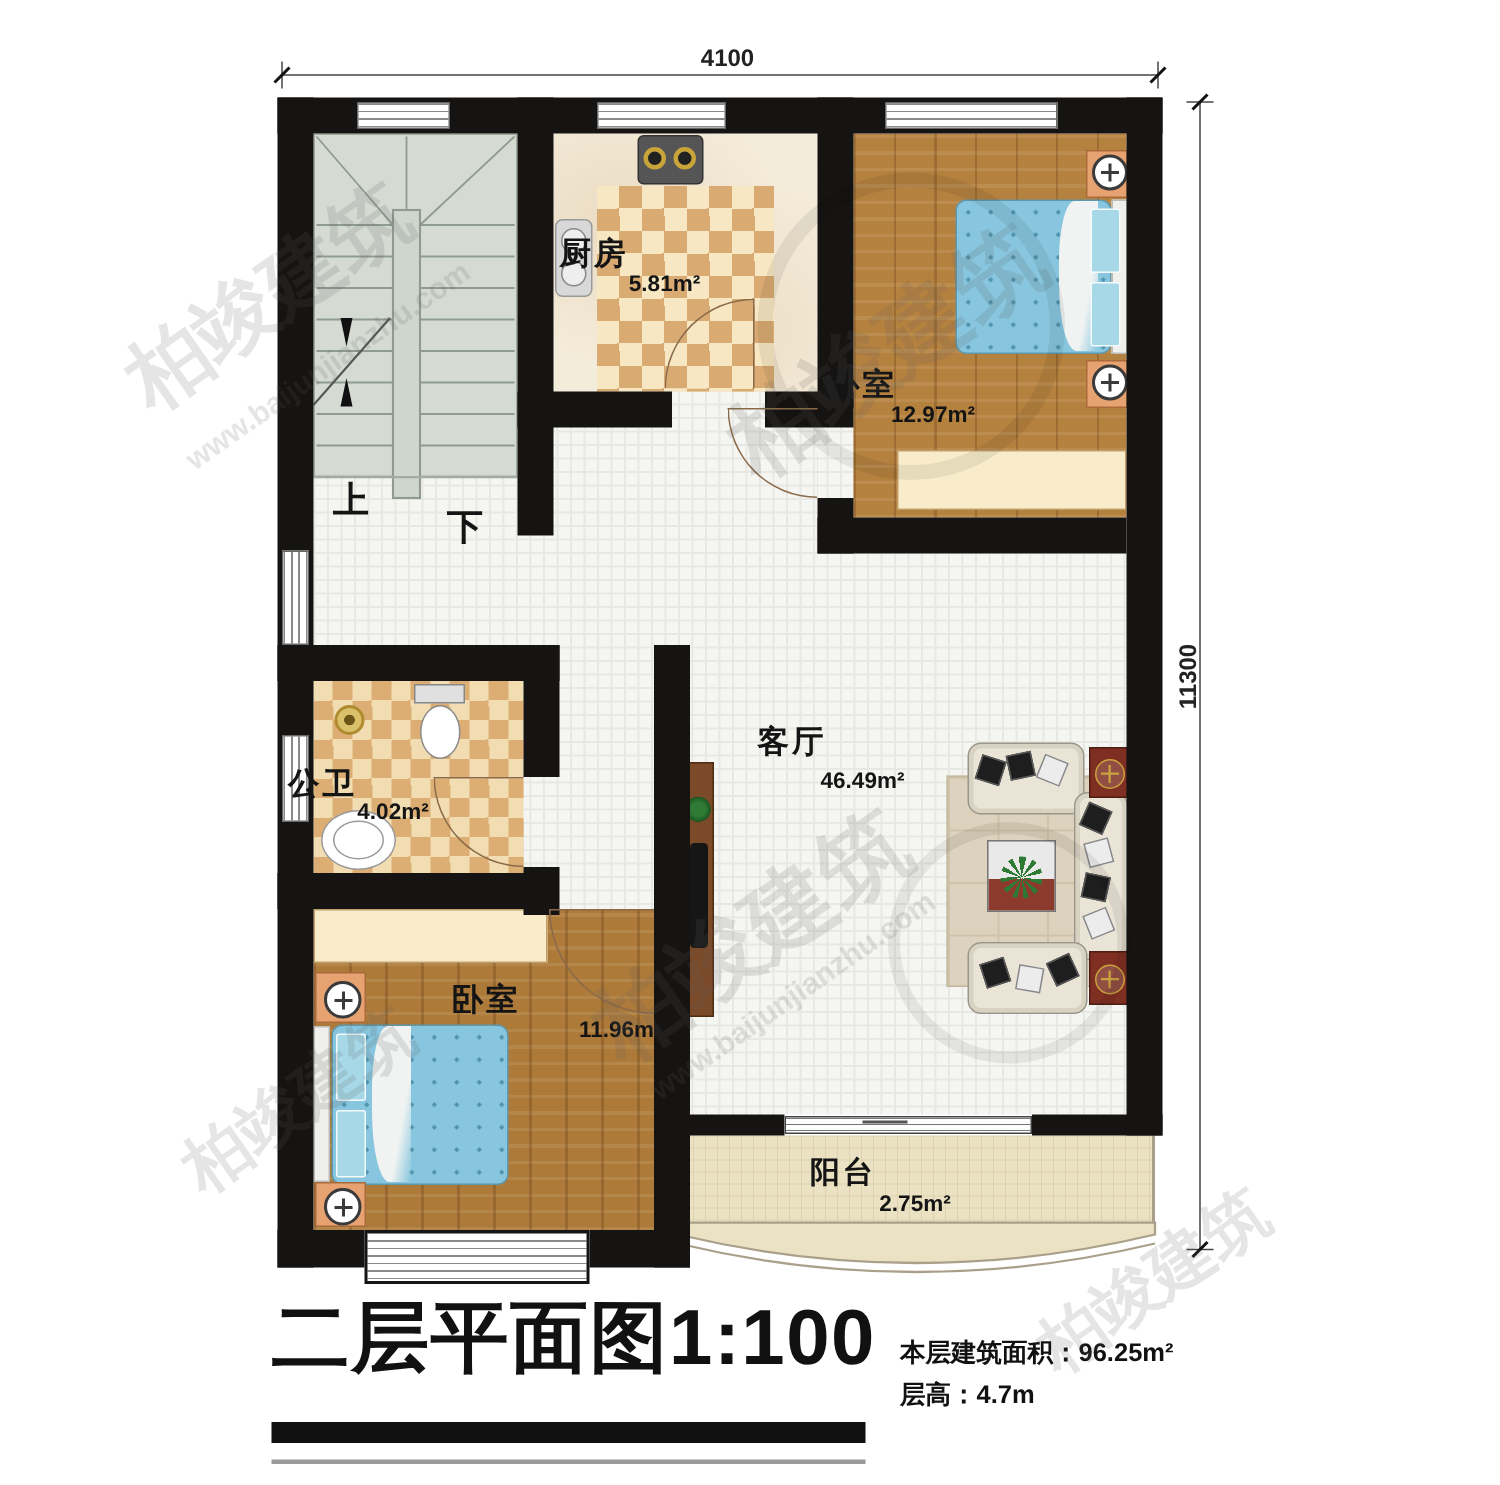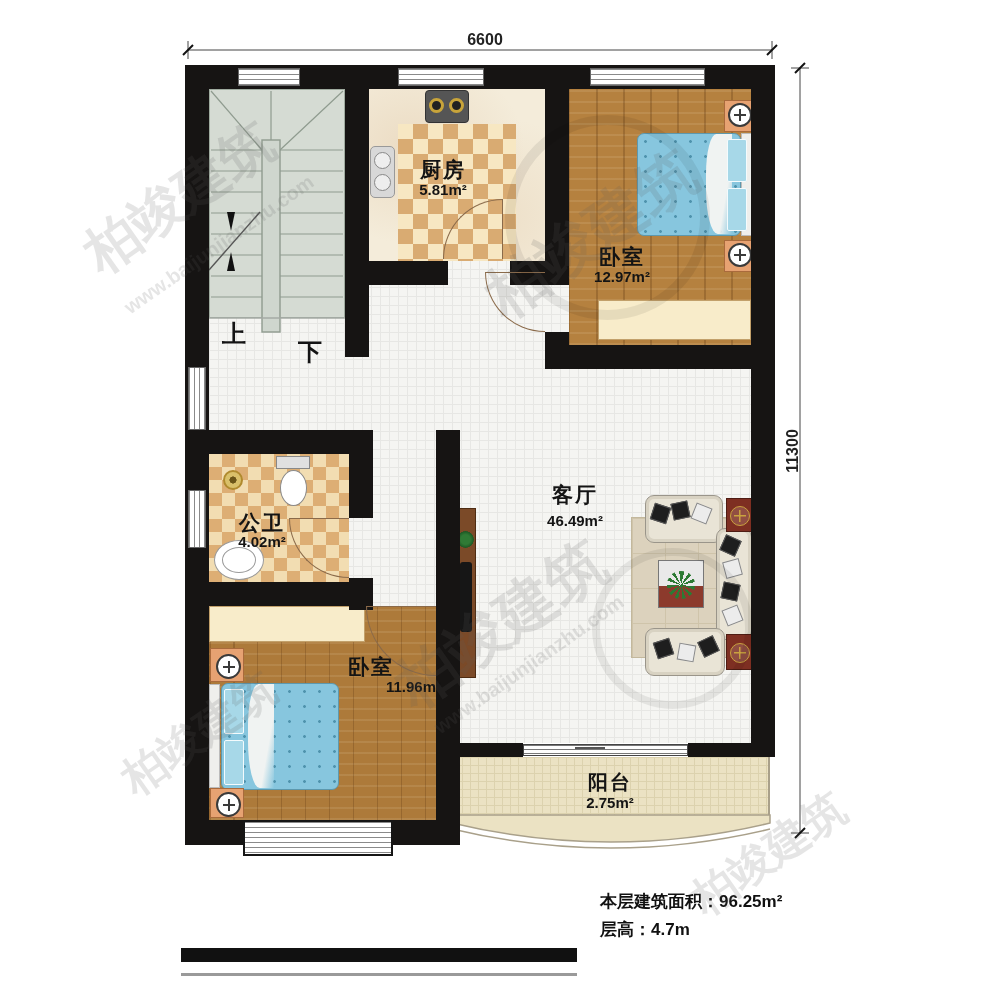--- a/index.html
+++ b/index.html
@@ -73,21 +73,21 @@
   .toiletTank{background:#e0e0e0;border:1px solid #888;box-sizing:border-box;}
   .toiletBowl{background:#fff;border:1.5px solid #8a8a8a;border-radius:50%;box-sizing:border-box;}
   .wsink{background:#fff;border:1.5px solid #9a9a9a;border-radius:50%;box-sizing:border-box;}
   .shower{border-radius:50%;border:2px solid #b08a2e;background:radial-gradient(circle,#6b5518 30%,#d9c06a 33%);}
   
   .arcBL{border-left:1.5px solid #8a6a4a;border-bottom:1.5px solid #8a6a4a;border-bottom-left-radius:100%;box-sizing:border-box;}
   .arcTL{border-left:1.5px solid #8a6a4a;border-top:1.5px solid #8a6a4a;border-top-left-radius:100%;box-sizing:border-box;}
   .leafH{border-top:1.5px solid #8a6a4a;}
   .leafV{border-left:1.5px solid #8a6a4a;}
   
-  .rname{font-weight:bold;color:#141414;font-size:21px;text-align:center;width:140px;line-height:1;letter-spacing:2px;}
+  .rname{font-weight:bold;color:#141414;font-size:21px;width:140px;line-height:1;letter-spacing:2px;}
   .rarea{font-weight:bold;color:#141414;font-size:15px;text-align:center;width:140px;line-height:1;letter-spacing:0;}
   .updown{font-weight:bold;color:#141414;font-size:24px;line-height:1;}
   .dim{font-weight:bold;color:#222;font-size:16px;}
   .titleBig{font-weight:bold;color:#111;font-size:52px;line-height:1.1;letter-spacing:1px;}
   .infoTxt{font-weight:bold;color:#111;font-size:17px;line-height:1;}
   .bar{background:#111;}
   .wm{color:rgba(95,95,95,.16);font-weight:bold;transform:rotate(-35deg);transform-origin:left top;
       white-space:nowrap;pointer-events:none;}
   .wmring{border-radius:50%;pointer-events:none;}
 </style>
@@ -245,23 +245,26 @@
   <div class="abs rarea" style="left:192px;top:534px;">4.02m²</div>
   <div class="abs rname" style="left:301px;top:656px;">卧室</div>
   <div class="abs rarea" style="left:301px;top:679px;text-align:right;">11.96m²</div>
   <div class="abs rname" style="left:505px;top:484px;">客厅</div>
   <div class="abs rarea" style="left:505px;top:513px;">46.49m²</div>
   <div class="abs rname" style="left:540px;top:772px;font-size:20px;">阳台</div>
   <div class="abs rarea" style="left:540px;top:795px;">2.75m²</div>
   <div class="abs updown" style="left:222px;top:322px;">上</div>
   <div class="abs updown" style="left:298px;top:340px;">下</div>
 
-  <div class="abs dim" style="left:455px;top:31px;width:60px;text-align:center;">6600</div>
+  <div class="abs dim" style="left:455px;top:31px;width:60px;text-align:center;">4100</div>
   <div class="abs dim" style="left:758px;top:442px;width:70px;text-align:center;transform:rotate(-90deg);">11300</div>
 
+  <div class="abs titleBig" style="left:181px;top:864px;">
+    <span>二层平面图</span><span>1:100</span>
+  </div>
   <div class="abs bar" style="left:181px;top:948px;width:396px;height:14px;"></div>
   <div class="abs" style="left:181px;top:973px;width:396px;height:3px;background:#9a9a9a;"></div>
   <div class="abs infoTxt" style="left:600px;top:893px;">
     <span>本层建筑面积：</span><span>96.25m²</span>
   </div>
   <div class="abs infoTxt" style="left:600px;top:921px;">
     <span>层高：</span><span>4.7m</span>
   </div>
 
   <div class="abs wmring" style="left:505px;top:115px;width:185px;height:185px;border:10px solid rgba(0,0,0,.07);"></div>

